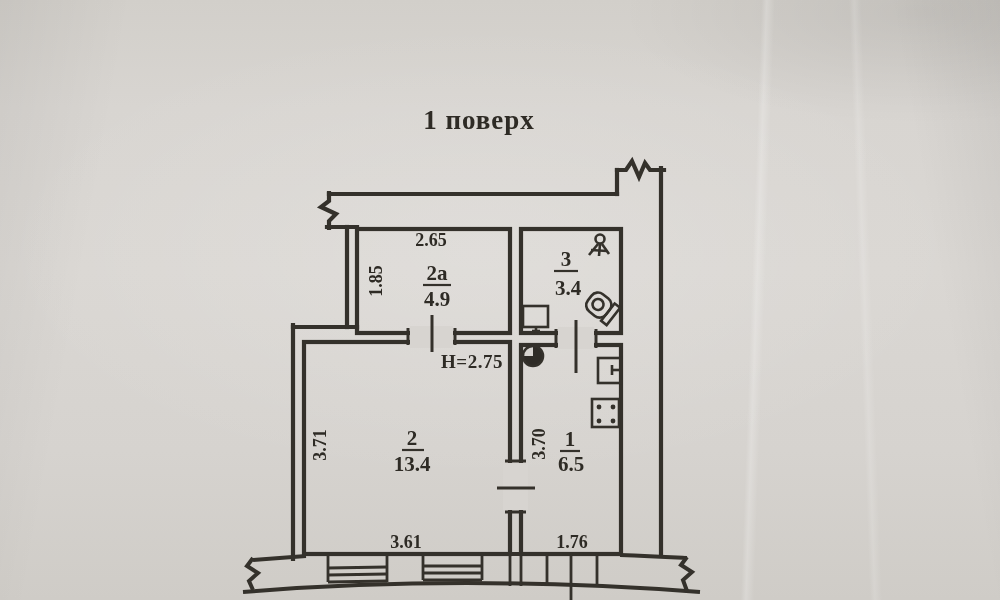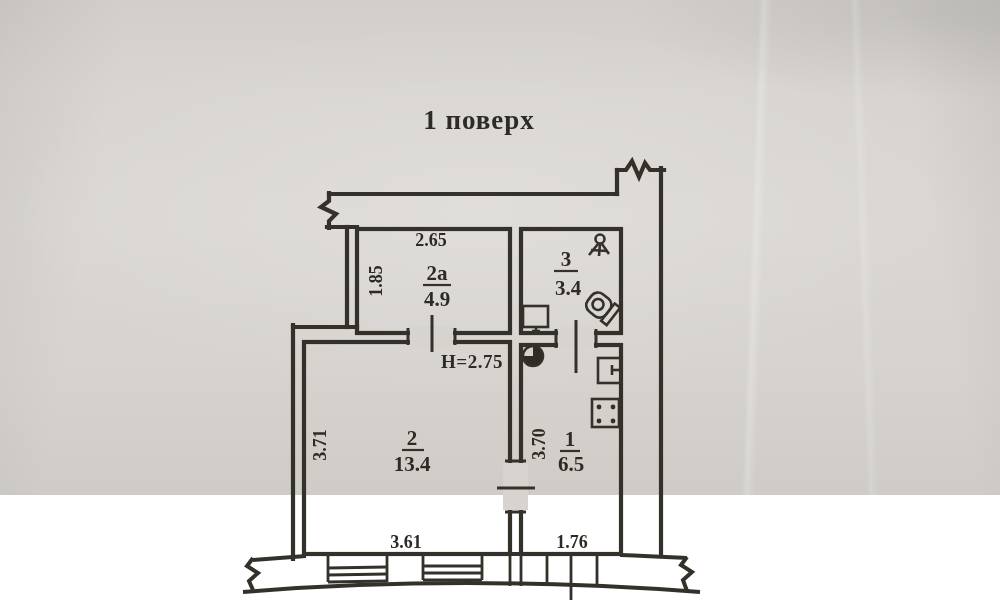--- a/index.html
+++ b/index.html
@@ -1,21 +1,21 @@
 <!DOCTYPE html>
 <html><head>
 <meta charset="utf-8">
 <style>
   html,body{margin:0;padding:0;}
   body{
     width:1000px;height:601px;overflow:hidden;
     font-family:"Liberation Serif", serif;
   }
   .paper{
-    position:relative;width:1000px;height:495px;
+    position:relative;width:1000px;height:600px;
     background:
       linear-gradient(100deg, rgba(0,0,0,.05) 0%, rgba(0,0,0,0) 12%),
       linear-gradient(260deg, rgba(0,0,0,.06) 0%, rgba(0,0,0,0) 10%),
       linear-gradient(180deg, #d2cfca 0%, #d8d5d1 18%, #dad7d3 45%, #d6d3cf 75%, #cfccc7 100%),
       #d6d3cf;
   }
   .texture{
     position:absolute;inset:0;pointer-events:none;
     background:
       linear-gradient(92deg, transparent 74.6%, rgba(255,255,255,.22) 75.1%, transparent 75.9%),

